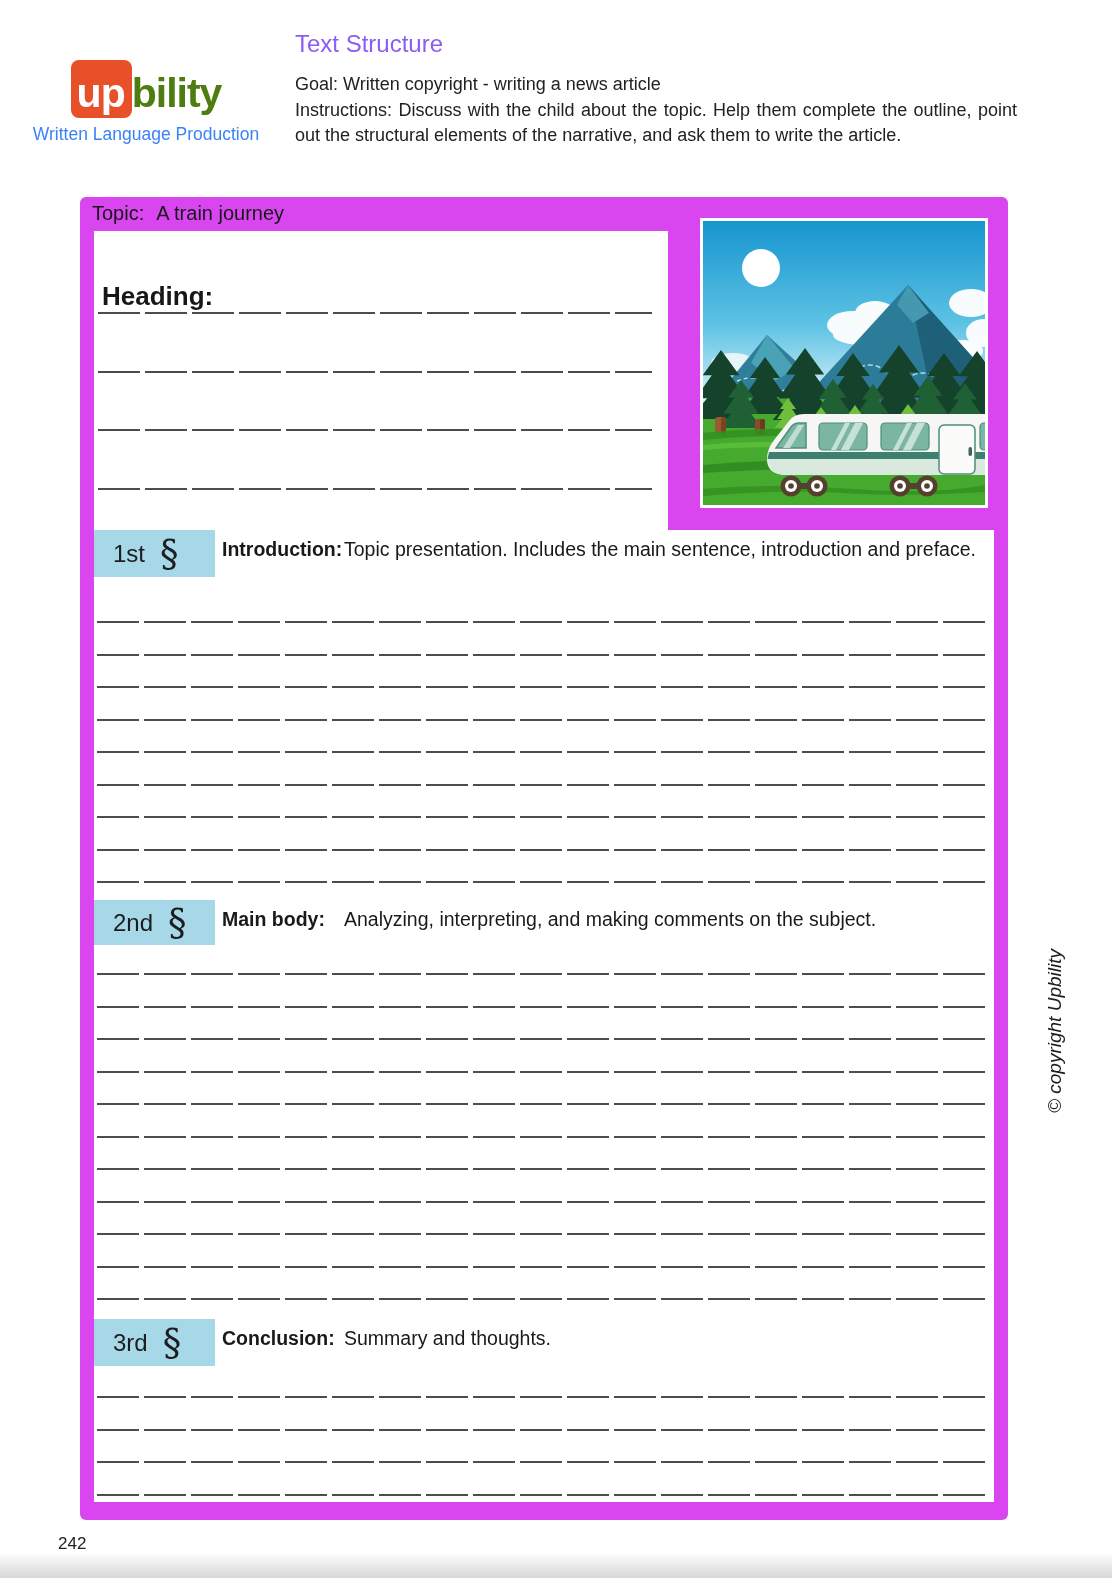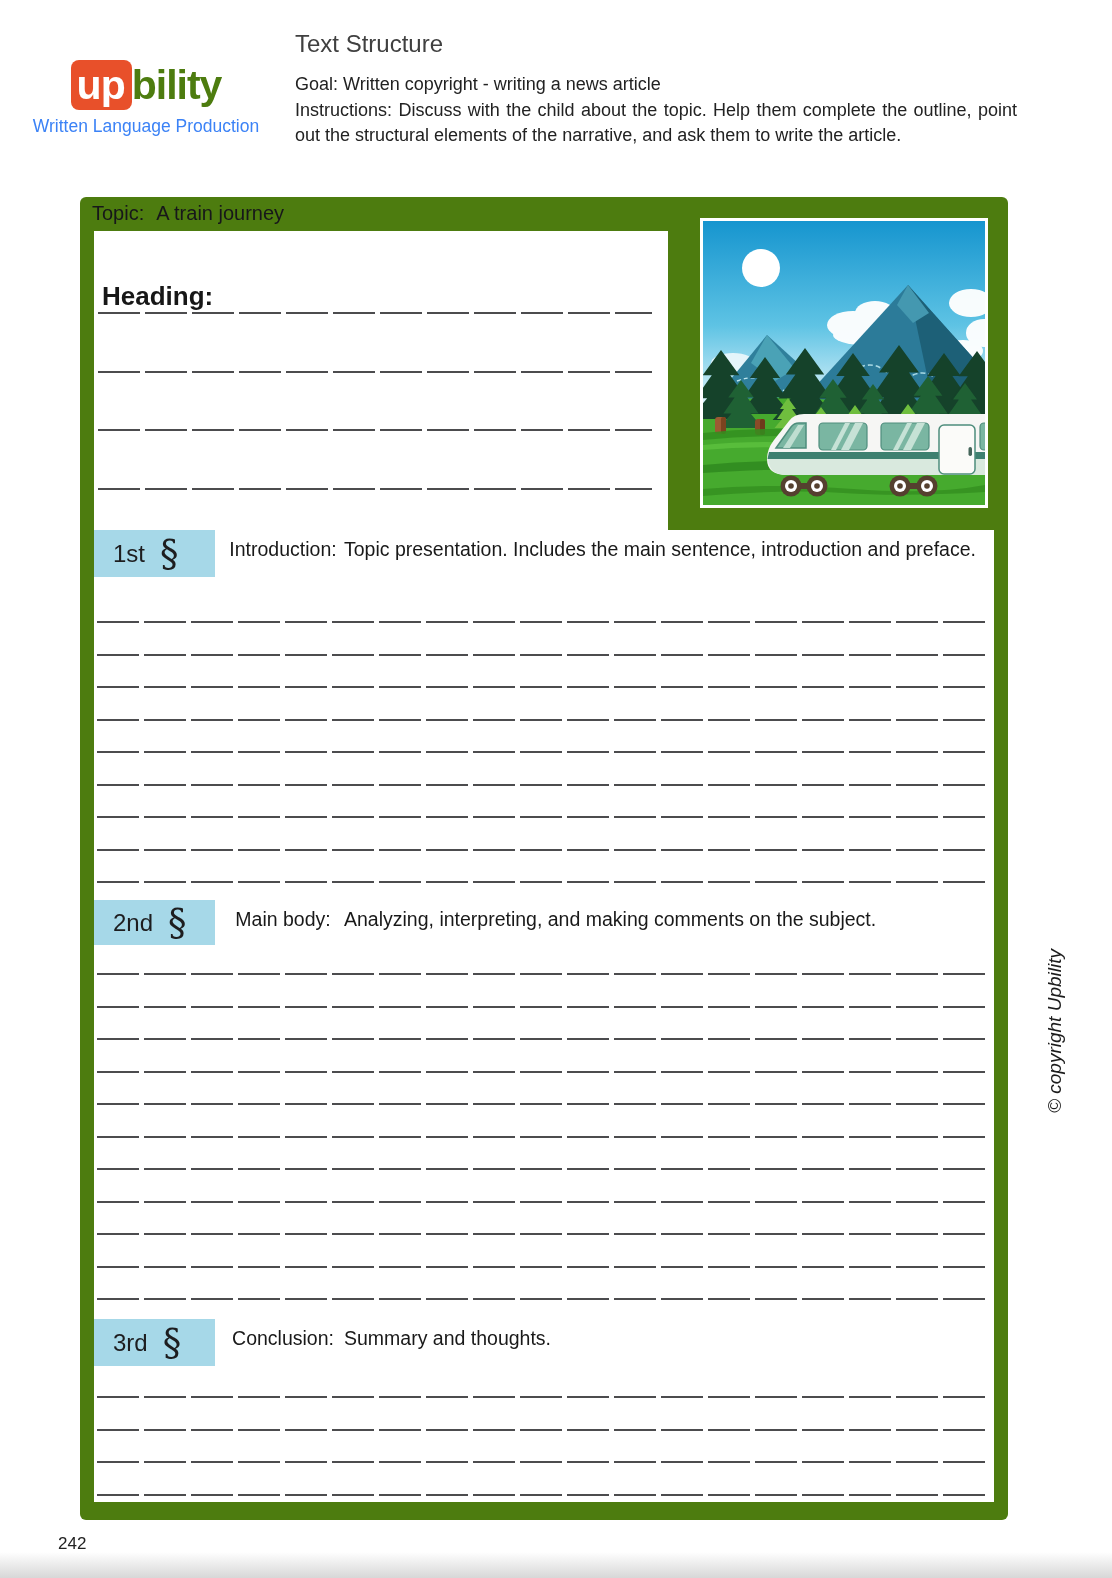--- a/index.html
+++ b/index.html
@@ -4,51 +4,51 @@
 <style>
   html,body{margin:0;padding:0;background:#fff;}
   .page{
     position:relative; width:1112px; height:1578px; margin:0 auto;
     background:#ffffff; overflow:hidden;
     font-family:"Liberation Sans", sans-serif; color:#1f1d1b;
   }
   
   .logo-block{position:absolute; left:20px; top:60px; width:252px; text-align:center;}
   .logo-word{font-size:41px; font-weight:bold; letter-spacing:-1px; line-height:1;}
-  .logo-up{background:#e8502a; color:#fff; padding:5px 7px 4px 6px; border-radius:8px; display:inline-block;}
+  .logo-up{background:#e8502a; color:#fff; padding:13px 7px 4px 6px; border-radius:8px; display:inline-block;}
   .logo-bility{color:#4d7c0f;}
   .logo-tagline{font-size:17.5px; color:#3b82f6; margin-top:6px;}
   .title-block{position:absolute; left:295px; top:30px; width:722px;}
-  .page-title{font-size:24px; color:#404040; margin-bottom:14px;}
+  .page-title{font-size:24px; color:#8b5cf6; margin-bottom:14px;}
   .goal-line{font-size:18px; line-height:1.42; color:#222;}
   .instructions{font-size:18px; line-height:1.42; color:#222; text-align:justify;}
   
   .panel{
     position:absolute; left:80px; top:197px; width:928px; height:1323px;
-    background:#4d7c0f; border-radius:6px;
+    background:#d946ef; border-radius:6px;
   }
   .topic-row{position:absolute; left:12px; top:5px; font-size:20px; color:#17171a;}
   .topic-value{margin-left:12px;}
   .heading-panel{position:absolute; left:14px; top:34px; width:574px; height:299px; background:#fff;}
   .heading-label{position:absolute; left:8px; top:22px; font-size:26px; font-weight:bold; color:#171717;margin-top:28px;}
   .heading-lines{position:absolute; left:4px; right:16px; top:81px; display:flex; flex-direction:column; gap:56.5px;}
   .wline{height:2px; background:repeating-linear-gradient(90deg,#4c4c4e 0 42px, rgba(76,76,78,0) 42px 47px);}
   .illu{position:absolute; left:620px; top:21px; width:288px; height:290px; border:3px solid #ffffff; box-sizing:border-box; background:#cfeef7;}
   .illu svg{display:block;}
   .main-panel{position:absolute; left:14px; top:333px; width:900px; height:972px; background:#fff;}
   .sec{position:absolute; left:0; right:0;}
   .sec-bar{
     position:absolute; left:0; top:0; width:121px; height:47px; background:#a6d8e8;
     display:flex; align-items:center; gap:15px; padding-left:19px; box-sizing:border-box;
   }
   .sec-bar.h45{height:45px;}
   .ordinal{font-size:24px; font-weight:normal; color:#1d1d1f;}
   .para-sym{font-size:37px; font-weight:400; line-height:.9; color:#1d1d1f; font-family:"DejaVu Serif", serif;}
   .sec-text{position:absolute; left:128px; right:16px; top:6px; display:flex; font-size:19.5px; line-height:1.35; color:#191919;}
-  .sec-label{font-weight:normal; width:122px; flex-shrink:0;text-align:center;}
+  .sec-label{font-weight:bold; width:122px; flex-shrink:0;}
   .sec-desc{flex:1;}
   .sec-lines{position:absolute; left:3px; right:6px; display:flex; flex-direction:column; gap:30.5px;}
   
   .page-number{position:absolute; left:58px; top:1534px; font-size:17px; color:#222;}
   .copyright{
     position:absolute; left:947px; top:1018px; width:220px; height:26px;
     transform:rotate(-90deg); text-align:center;
     font-style:italic; font-size:19px; color:#1c1c1c;
   }
   .bottom-fade{position:absolute; left:0; right:0; bottom:0; height:26px;

